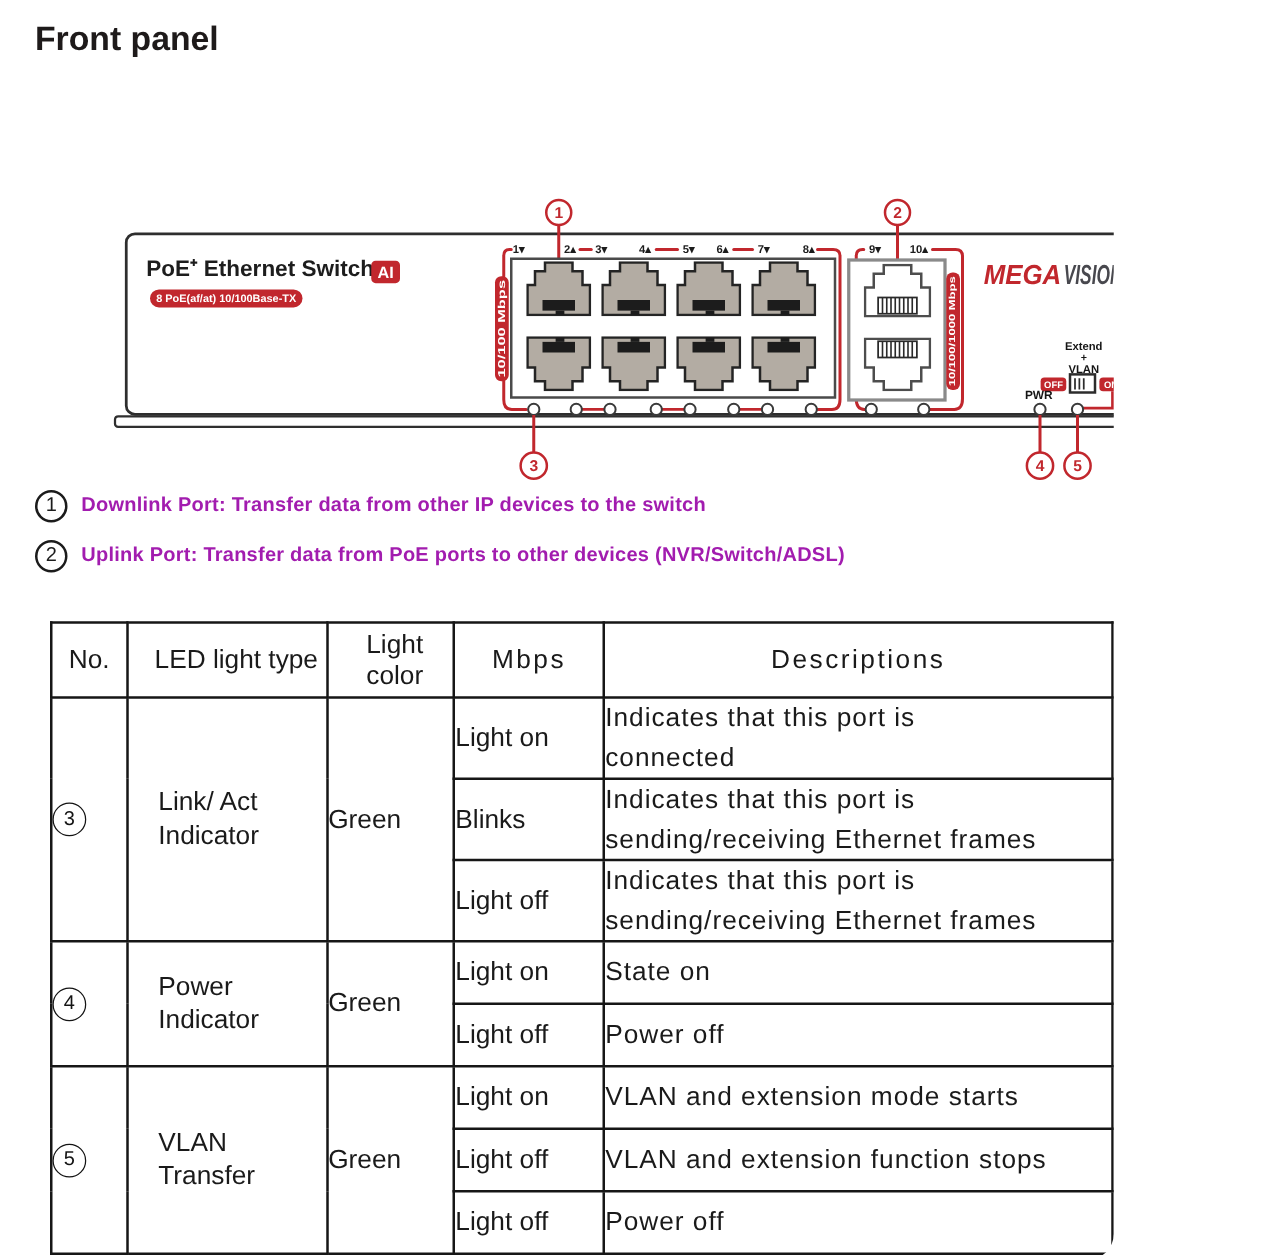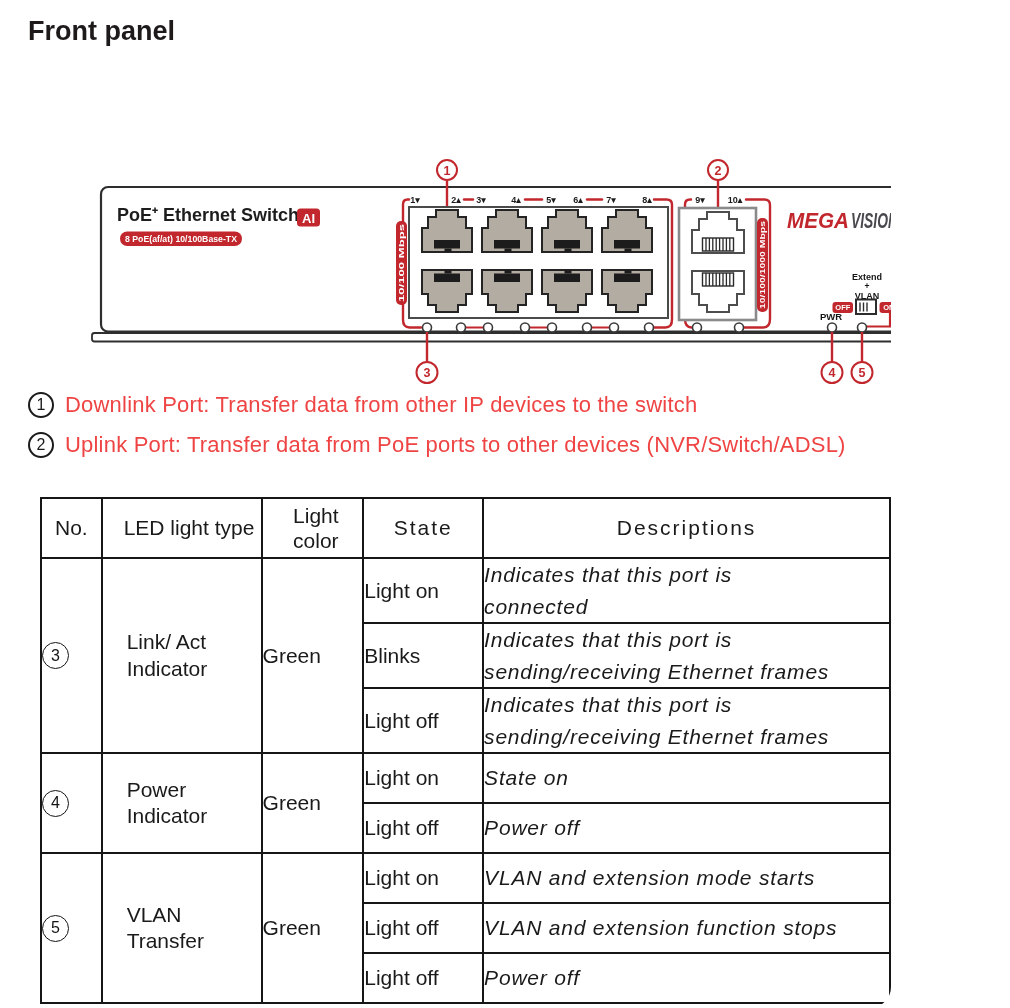--- a/index.html
+++ b/index.html
@@ -22,33 +22,33 @@
   .sw-plus{font-size:8.5px;font-weight:bold;fill:#151515;}
   .offon-txt{font-size:7.5px;font-weight:bold;fill:#fff;}
   .pwr-txt{font-size:9.5px;font-weight:bold;fill:#151515;}
   .callout-num{font-size:12.5px;font-weight:bold;fill:#c1272d;}
   
   .note{position:absolute;left:28px;display:flex;align-items:center;gap:11px;}
   .note-1{top:392px;} .note-2{top:432px;}
   .circ-note{display:inline-flex;align-items:center;justify-content:center;
         width:26px;height:26px;border:2px solid #1b1b1b;border-radius:50%;
         font-size:16px;color:#1b1b1b;flex:0 0 auto;box-sizing:border-box;}
-  .note-text{font-size:22px;color:#ef4444;letter-spacing:0.2px;white-space:nowrap;}
+  .note-text{font-size:16px;color:#a21caf;letter-spacing:0.2px;white-space:nowrap;font-weight:bold;}
   
   .led-table-wrap{position:absolute;left:40px;top:497px;}
   table{border-collapse:collapse;table-layout:fixed;}
   td,th{border:2px solid #161616;font-size:21px;font-weight:normal;
         color:#1a1a1a;vertical-align:middle;padding:0;}
   tr.hdr{height:60px;}
   tr.r-tall{height:63px;} tr.r-med{height:50px;}
   th.h-type,td.c-type{text-align:left;padding-left:24px;}
   th.h-type{padding-left:21px;}
   th.h-color{text-align:left;padding-left:14px;}
   .sp2{letter-spacing:2px;}
-  .sp1{letter-spacing:0.8px;font-style:italic;}
+  .sp1{letter-spacing:0.8px;}
   .wrap-narrow{display:inline-block;max-width:62px;line-height:1.2;text-align:right;}
   .type-narrow{display:inline-block;max-width:112px;line-height:1.25;text-align:left;}
   .desc-narrow{display:inline-block;max-width:358px;line-height:1.5;}
   .circ-tbl{display:inline-flex;align-items:center;justify-content:center;
         width:27px;height:27px;border:1.6px solid #141414;border-radius:50%;
         font-size:16px;color:#141414;box-sizing:border-box;}
 </style>
 </head>
 <body>
 
@@ -229,21 +229,21 @@
           <col style="width:171px">
           <col style="width:110px">
         <col style="width:132px">
           <col style="width:454px">
       </colgroup>
       <tbody>
           <tr class="hdr">
         <th>No.</th>
         <th class="h-type">LED light type</th>
         <th class="h-color"><span class="wrap-narrow">Light color</span></th>
-        <th class="sp2">State</th>
+        <th class="sp2">Mbps</th>
         <th class="sp2">Descriptions</th>
       </tr>
 
       <tr class="r-tall">
         <td rowspan="3"><span class="circ-tbl">3</span></td>
         <td rowspan="3" class="c-type"><span class="type-narrow">Link/ Act Indicator</span></td>
         <td rowspan="3">Green</td>
         <td>Light on</td>
         <td class="sp1"><span class="desc-narrow">Indicates that this port is connected</span></td>
       </tr>

